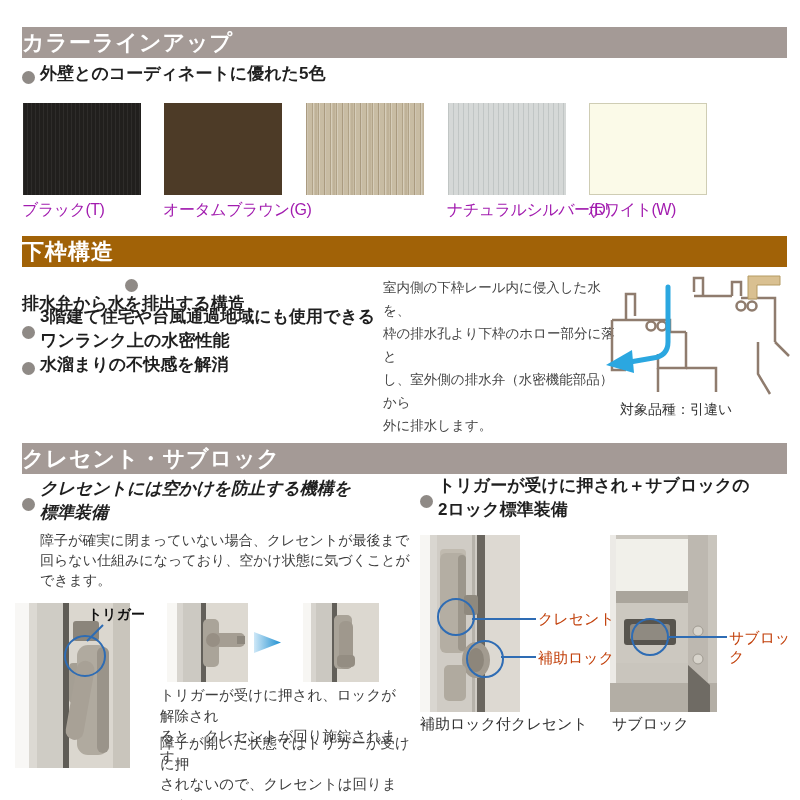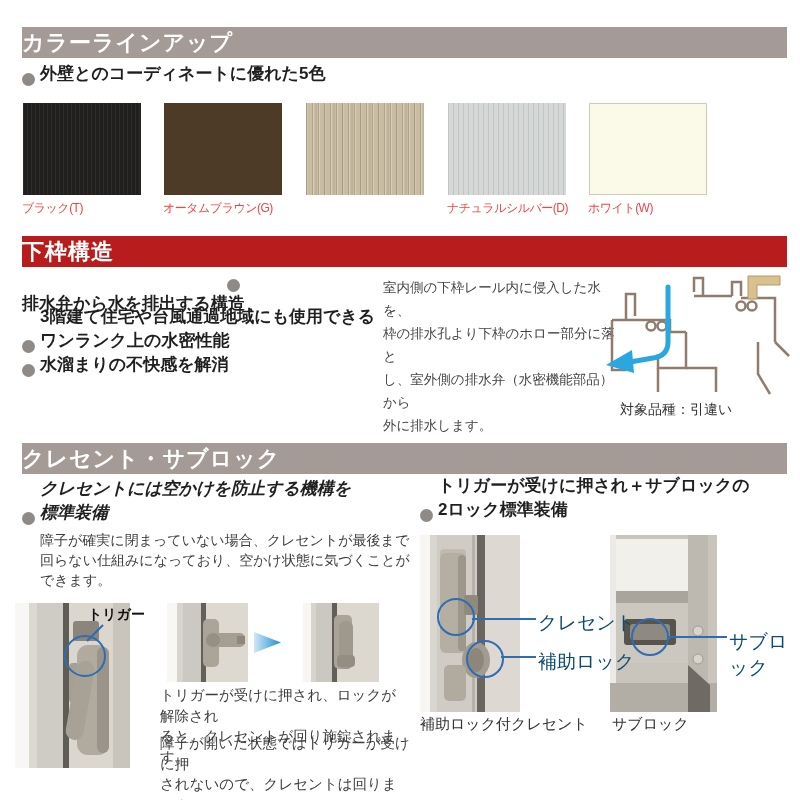--- a/index.html
+++ b/index.html
@@ -3,40 +3,40 @@
 <meta charset="utf-8">
 <style>
   html,body{margin:0;padding:0;background:#fff;}
   body{font-family:"Liberation Sans","DejaVu Sans",sans-serif;}
   .page{position:relative;width:800px;height:800px;background:#fff;overflow:hidden;color:#222;}
 
   .bar{position:absolute;left:22px;width:765px;height:31px;display:flex;align-items:flex-end;
        box-sizing:border-box;color:#fff;font-size:22px;font-weight:bold;letter-spacing:1px;}
   #bar1{top:27px}#bar2{top:236px}#bar3{top:443px}
 
-  .bullet{position:absolute;display:flex;align-items:flex-end;font-weight:bold;font-size:17px;color:#1f1f1f;line-height:24px;}
+  .bullet{position:absolute;display:flex;align-items:center;font-weight:bold;font-size:17px;color:#1f1f1f;line-height:24px;}
   .dot{width:13px;height:13px;border-radius:50%;margin:6px 5px 0 0;flex:none;}
   .pre{white-space:pre-line;}
 
   .swatch{position:absolute;top:103px;width:118px;height:92px;box-sizing:border-box;}
   .sw0{left:23px}.sw1{left:164px}.sw2{left:306px}.sw3{left:448px}.sw4{left:589px}
   .grain-dark{background-image:repeating-linear-gradient(90deg,rgba(255,255,255,.06) 0 1px,transparent 1px 4px);}
   .grain-beige{background-image:repeating-linear-gradient(90deg,rgba(116,96,64,.28) 0 1px,rgba(255,255,255,.25) 1px 2px,transparent 2px 6px),repeating-linear-gradient(90deg,rgba(140,120,90,.15) 0 2px,transparent 2px 9px);}
   .grain-silver{background-image:repeating-linear-gradient(90deg,rgba(120,132,132,.22) 0 1px,transparent 1px 5px);}
   .sw4{border:1px solid #cfcdb4;}
-  .slabel{position:absolute;top:200px;font-size:12px;color:#ef4444;letter-spacing:-0.5px;}
+  .slabel{position:absolute;top:200px;font-size:16px;color:#a21caf;letter-spacing:-0.5px;}
 
   .desc{position:absolute;left:383px;top:276px;width:240px;font-size:13.5px;line-height:23px;color:#434343;}
   .diag-caption{position:absolute;left:620px;top:401px;font-size:14px;color:#333;}
 
   .para{position:absolute;left:40px;top:530px;font-size:14px;line-height:20px;color:#3d3d3d;}
   .caption{position:absolute;font-size:14.5px;line-height:20.5px;color:#3d3d3d;}
   .photo{position:absolute;}
   .photo svg{display:block;}
-  .small-label{position:absolute;font-size:19px;color:#0c4a6e;}
+  .small-label{position:absolute;font-size:15px;color:#c2410c;}
   .trigger-label{position:absolute;left:88px;top:606px;font-size:14px;font-weight:bold;color:#111;z-index:5;text-align:right;}
   .overlay{position:absolute;pointer-events:none;z-index:4;}
   .rcaption{position:absolute;top:715px;font-size:15px;color:#333;}
 </style>
 </head>
 <body>
 
 <div class="page">
 
   <div class="bar" id="bar1" style="background-color: rgb(164, 154, 150);">
@@ -52,21 +52,21 @@
   <div class="swatch sw1" style="background-color: rgb(77, 59, 39);"></div>
   <div class="swatch sw2 grain-beige" style="background-color: rgb(200, 188, 163);"></div>
   <div class="swatch sw3 grain-silver" style="background-color: rgb(213, 216, 215);"></div>
   <div class="swatch sw4" style="background-color: rgb(251, 250, 232);"></div>
 
   <span class="slabel" style="left:22px">ブラック(T)</span>
   <span class="slabel" style="left:163px">オータムブラウン(G)</span>
   <span class="slabel" style="left:447px">ナチュラルシルバー(D)</span>
   <span class="slabel" style="left:588px">ホワイト(W)</span>
 
-  <div class="bar" id="bar2" style="background-color: #b91c1c;">
+  <div class="bar" id="bar2" style="background-color: #a16207;">
     <span>下枠構造</span>
   </div>
 
   <div class="bullet" style="left:22px;top:273px;flex-direction:column;">
     <span class="dot" style="background-color: rgb(143, 138, 134);"></span>
     <span class="pre">排水弁から水を排出する構造</span>
   </div>
   <div class="bullet" style="left:22px;top:305px;">
     <span class="dot" style="background-color: rgb(143, 138, 134);"></span>
     <span class="pre">3階建て住宅や台風通過地域にも使用できる

